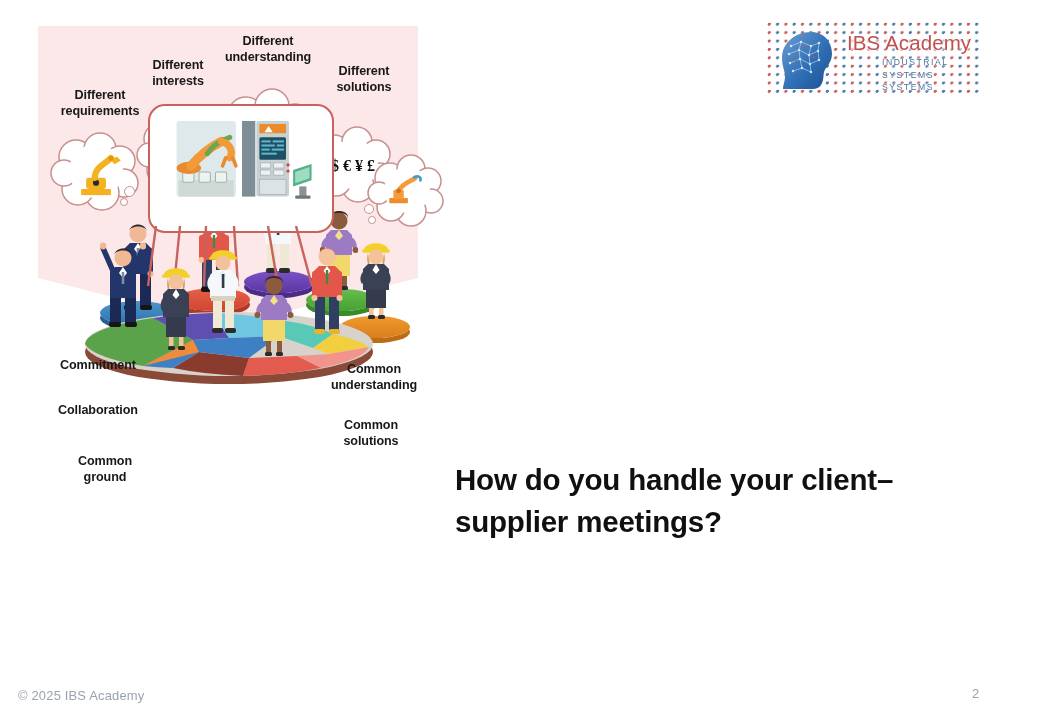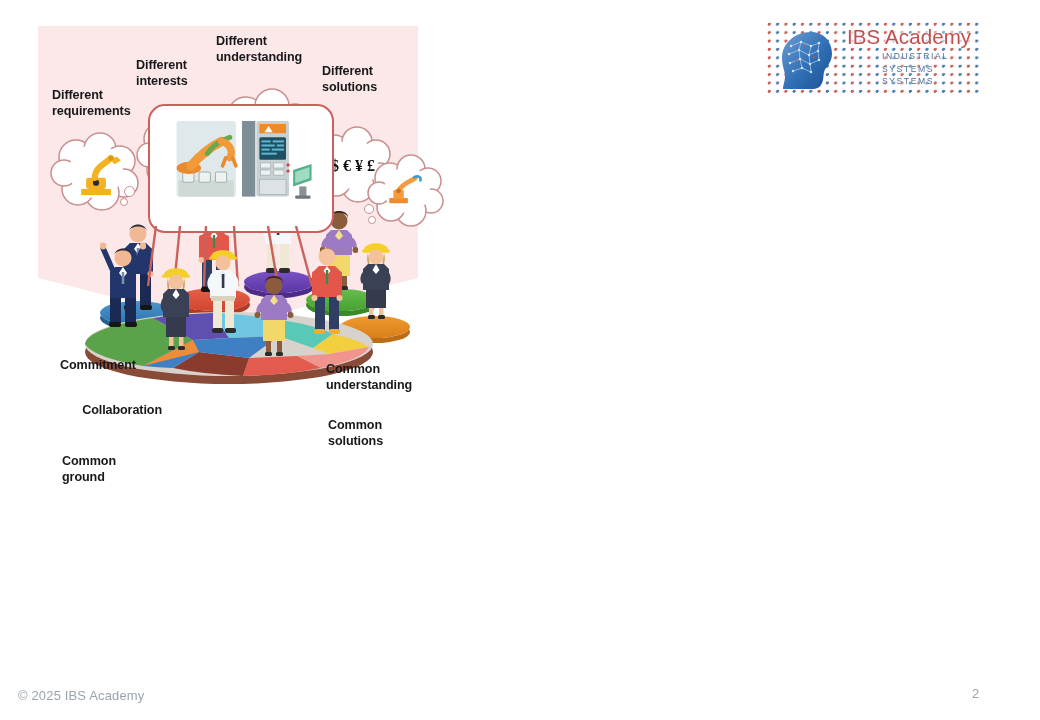--- a/index.html
+++ b/index.html
@@ -23,41 +23,41 @@
     background-size:16.6px 8.4px,16.6px 8.4px;
     background-position:0 0, 8.3px 0;
     opacity:.92;
   }
   .logo-head{
     position:absolute;left:10px;top:8px;width:64px;height:62px;
   }
   .logo-txt{position:absolute;left:80px;top:2px;width:132px;}
   .logo-title{
     color:#c0504d;font-size:20.5px;letter-spacing:.1px;
-    line-height:26px;white-space:nowrap;
+    line-height:26px;margin-top:6px;white-space:nowrap;
     text-shadow:0 0 3px #fff,0 0 3px #fff,0 0 4px #fff,0 0 5px #fff;
   }
   .logo-sub{
     color:#4a7099;font-size:8.6px;letter-spacing:1.55px;line-height:12.6px;
     margin-left:22px;font-weight:400;
     text-shadow:0 0 3px #fff,0 0 3px #fff,0 0 4px #fff;
     padding-left:13px;
   }
 
   
   .illus{position:absolute;left:38px;top:26px;width:380px;height:655px;}
 
   .panel-top{
     position:absolute;left:0;top:0;width:380px;height:300px;
     background:#fce8e8;
     clip-path:polygon(0 0,100% 0,100% 84%,50% 100%,0 84%);
   }
 
   .lbl{position:absolute;font-weight:700;color:#17181a;font-size:12.6px;
-       line-height:15.5px;text-align:left;letter-spacing:-.1px;}
+       line-height:15.5px;text-align:center;letter-spacing:-.1px;}
 
   
   .bub{position:absolute;}
   .bub svg{display:block;width:100%;height:100%;overflow:visible;}
   .dots i{position:absolute;display:block;border-radius:50%;
      background:#fff;border:1.4px solid #c98f8f;}
 
   .disc{position:absolute;border-radius:50%;}
   .person{position:absolute;}
 
@@ -562,33 +562,34 @@
         <rect x="6" y="85" width="11" height="5" rx="2" fill="#e8b22a"></rect>
         <rect x="21" y="85" width="11" height="5" rx="2" fill="#e8b22a"></rect>
         <rect x="4" y="27" width="5" height="26" rx="2.5" fill="#e2574a"></rect>
         <rect x="29" y="27" width="5" height="26" rx="2.5" fill="#e2574a"></rect>
         <circle cx="6.5" cy="54" r="3" fill="#f5c49d"></circle>
           <circle cx="31.5" cy="54" r="3" fill="#f5c49d"></circle>
       </svg>
     </div>
 
     <div class="lbl" style="left:22px;top:332px;width:100px;text-align:left;">Commitment</div>
-    <div class="lbl" style="left:14px;top:377px;width:110px;text-align:right;">Collaboration</div>
+    <div class="lbl" style="left:20px;top:377px;width:110px;text-align:left;">Collaboration</div>
     <div class="lbl" style="left:24px;top:428px;width:86px;">
       <span>Common</span><br>
       <span>ground</span>
     </div>
     <div class="lbl" style="left:288px;top:336px;width:96px;">
       <span>Common</span><br>
       <span>understanding</span>
     </div>
     <div class="lbl" style="left:290px;top:392px;width:86px;">
       <span>Common</span><br>
       <span>solutions</span>
     </div>
   </div>
 
 
+  <div class="question">How do you handle your client–supplier meetings?</div>
 
   <div class="footer-copy">© 2025 IBS Academy</div>
   <div class="page-no">2</div>
 
 </div>
 
 </body></html>

